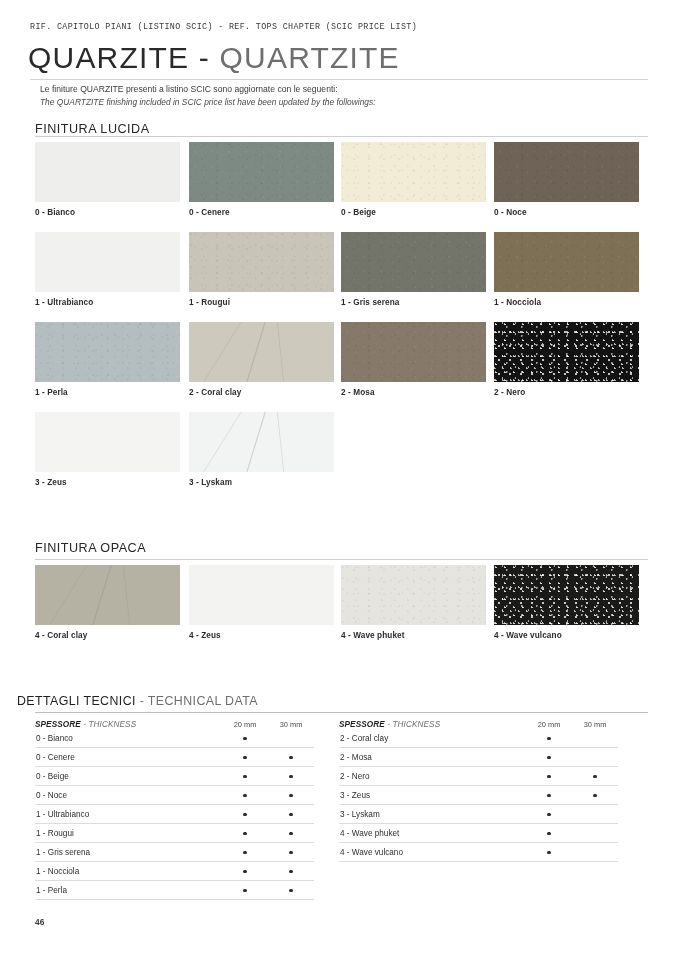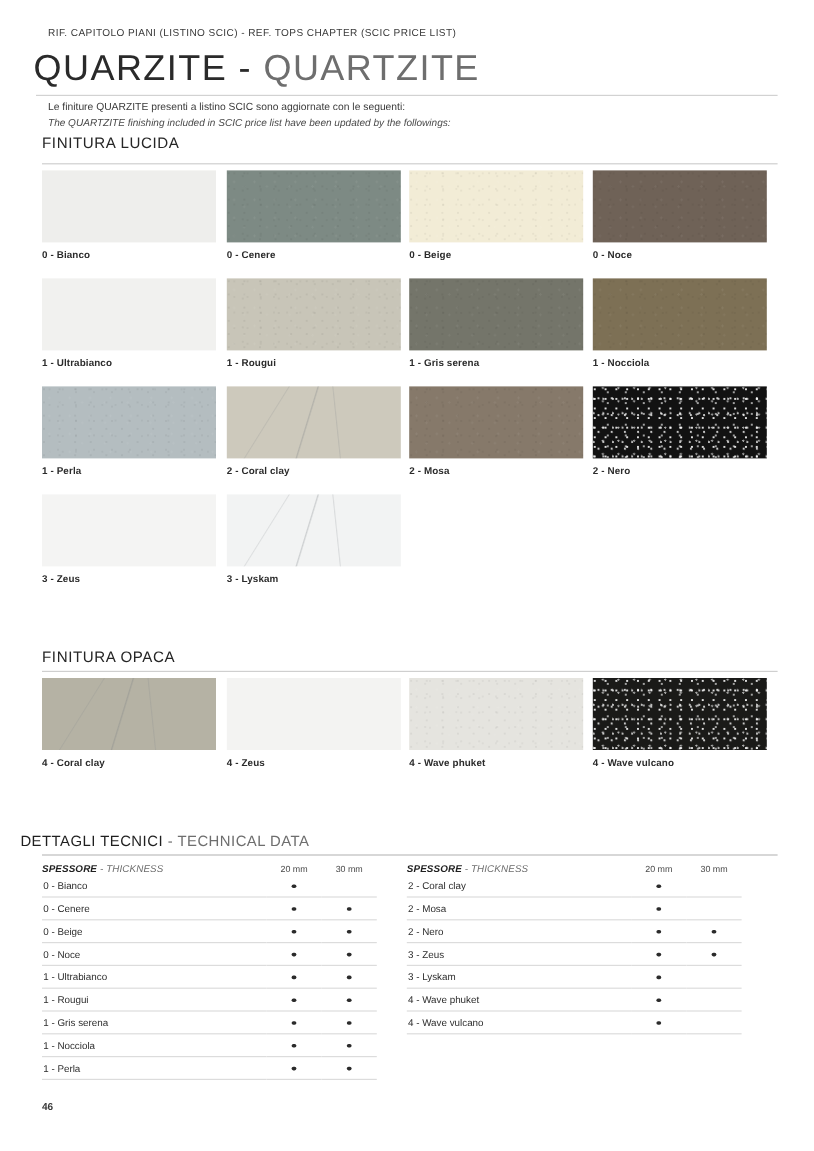--- a/index.html
+++ b/index.html
@@ -8,23 +8,24 @@
     background:#ffffff;
     font-family:"Liberation Sans", sans-serif;
     color:#2b2b2b;
     overflow:hidden;
     position:relative;
   }
   .page{position:absolute;left:0;top:0;width:678px;height:959px;}
 
   
   .ref-line{
-    position:absolute;left:40px;top:22px;
+    position:absolute;left:30px;top:22px;
     font-size:8.4px;letter-spacing:.35px;color:#3a3a3a;
     white-space:nowrap;
+    font-family:Liberation Mono, monospace;
   }
   .title{
     position:absolute;left:28px;top:41px;
     font-size:30px;font-weight:400;letter-spacing:1.2px;
     color:#2a2a2a;white-space:nowrap;
   }
   .title .second{color:#6e6e6e;}
   .title-rule{
     position:absolute;left:30px;top:79px;width:618px;height:1px;
     background:#d2d2d2;
@@ -133,21 +134,21 @@
     <span>QUARZITE</span>
     <span>-</span>
     <span class="second">QUARTZITE</span>
   </div>
   <div class="title-rule"></div>
 
   <div class="sub1">Le finiture QUARZITE presenti a listino SCIC sono aggiornate con le seguenti:</div>
   <div class="sub2">The QUARTZITE finishing included in SCIC price list have been updated by the followings:</div>
 
   <div id="sections-host">
-      <div class="sec-head" style="top: 112px;">FINITURA LUCIDA</div>
+      <div class="sec-head" style="top: 122px;">FINITURA LUCIDA</div>
       <div class="sec-rule" style="top: 136px;"></div>
       <div class="swatch" style="left: 35px; top: 142px; background: rgb(238, 238, 236);"></div>
       <div class="sw-label" style="left: 35px; top: 208px;">0 - Bianco</div>
       <div class="swatch" style="left: 189px; top: 142px; background: rgb(125, 138, 132);">
         <div class="grain"></div>
       </div>
       <div class="sw-label" style="left: 189px; top: 208px;">0 - Cenere</div>
       <div class="swatch" style="left: 341px; top: 142px; background: rgb(242, 236, 214);">
         <div class="grain"></div>
       </div>

